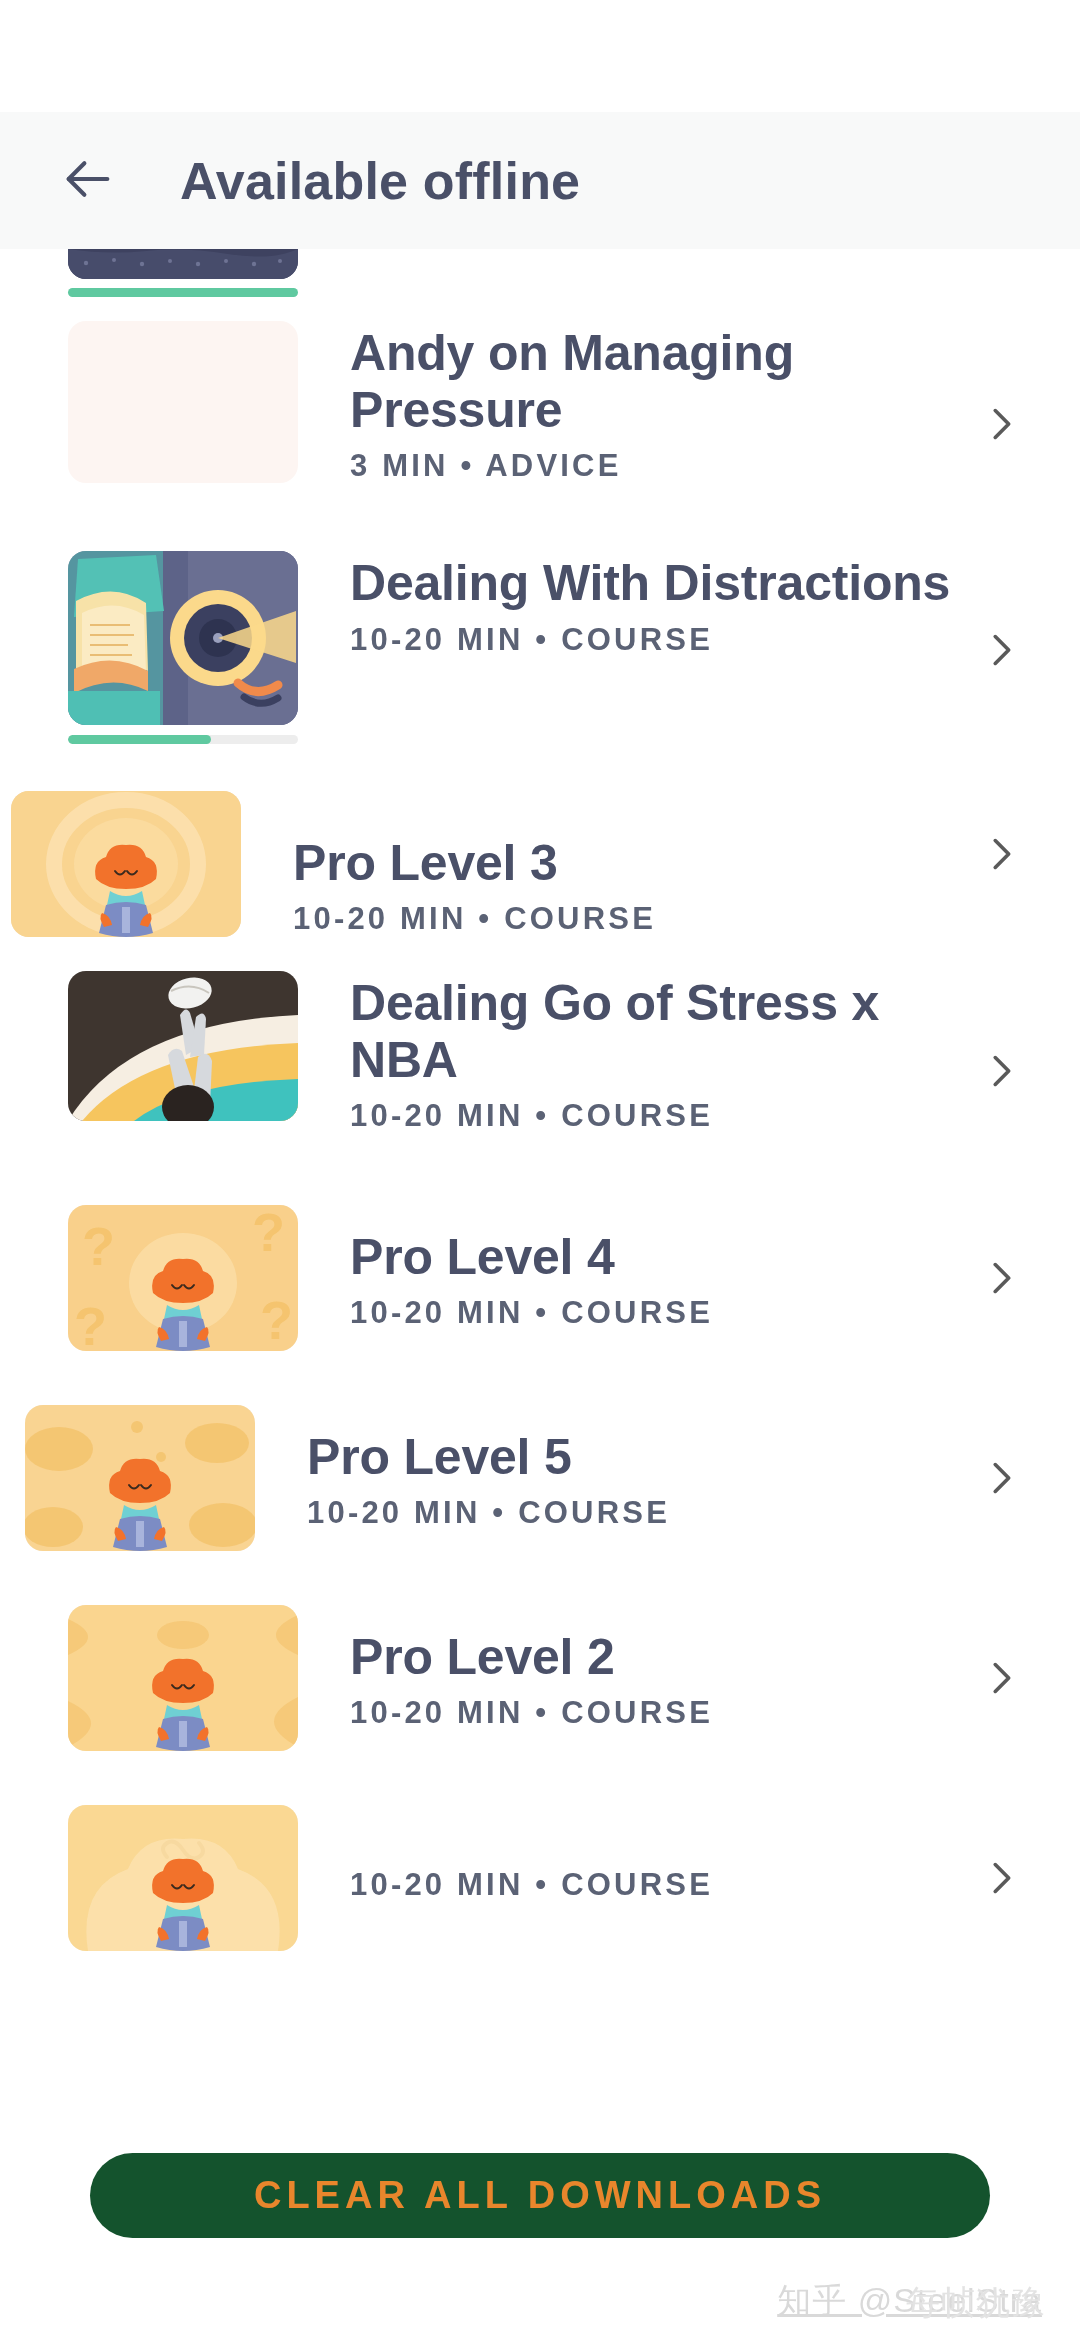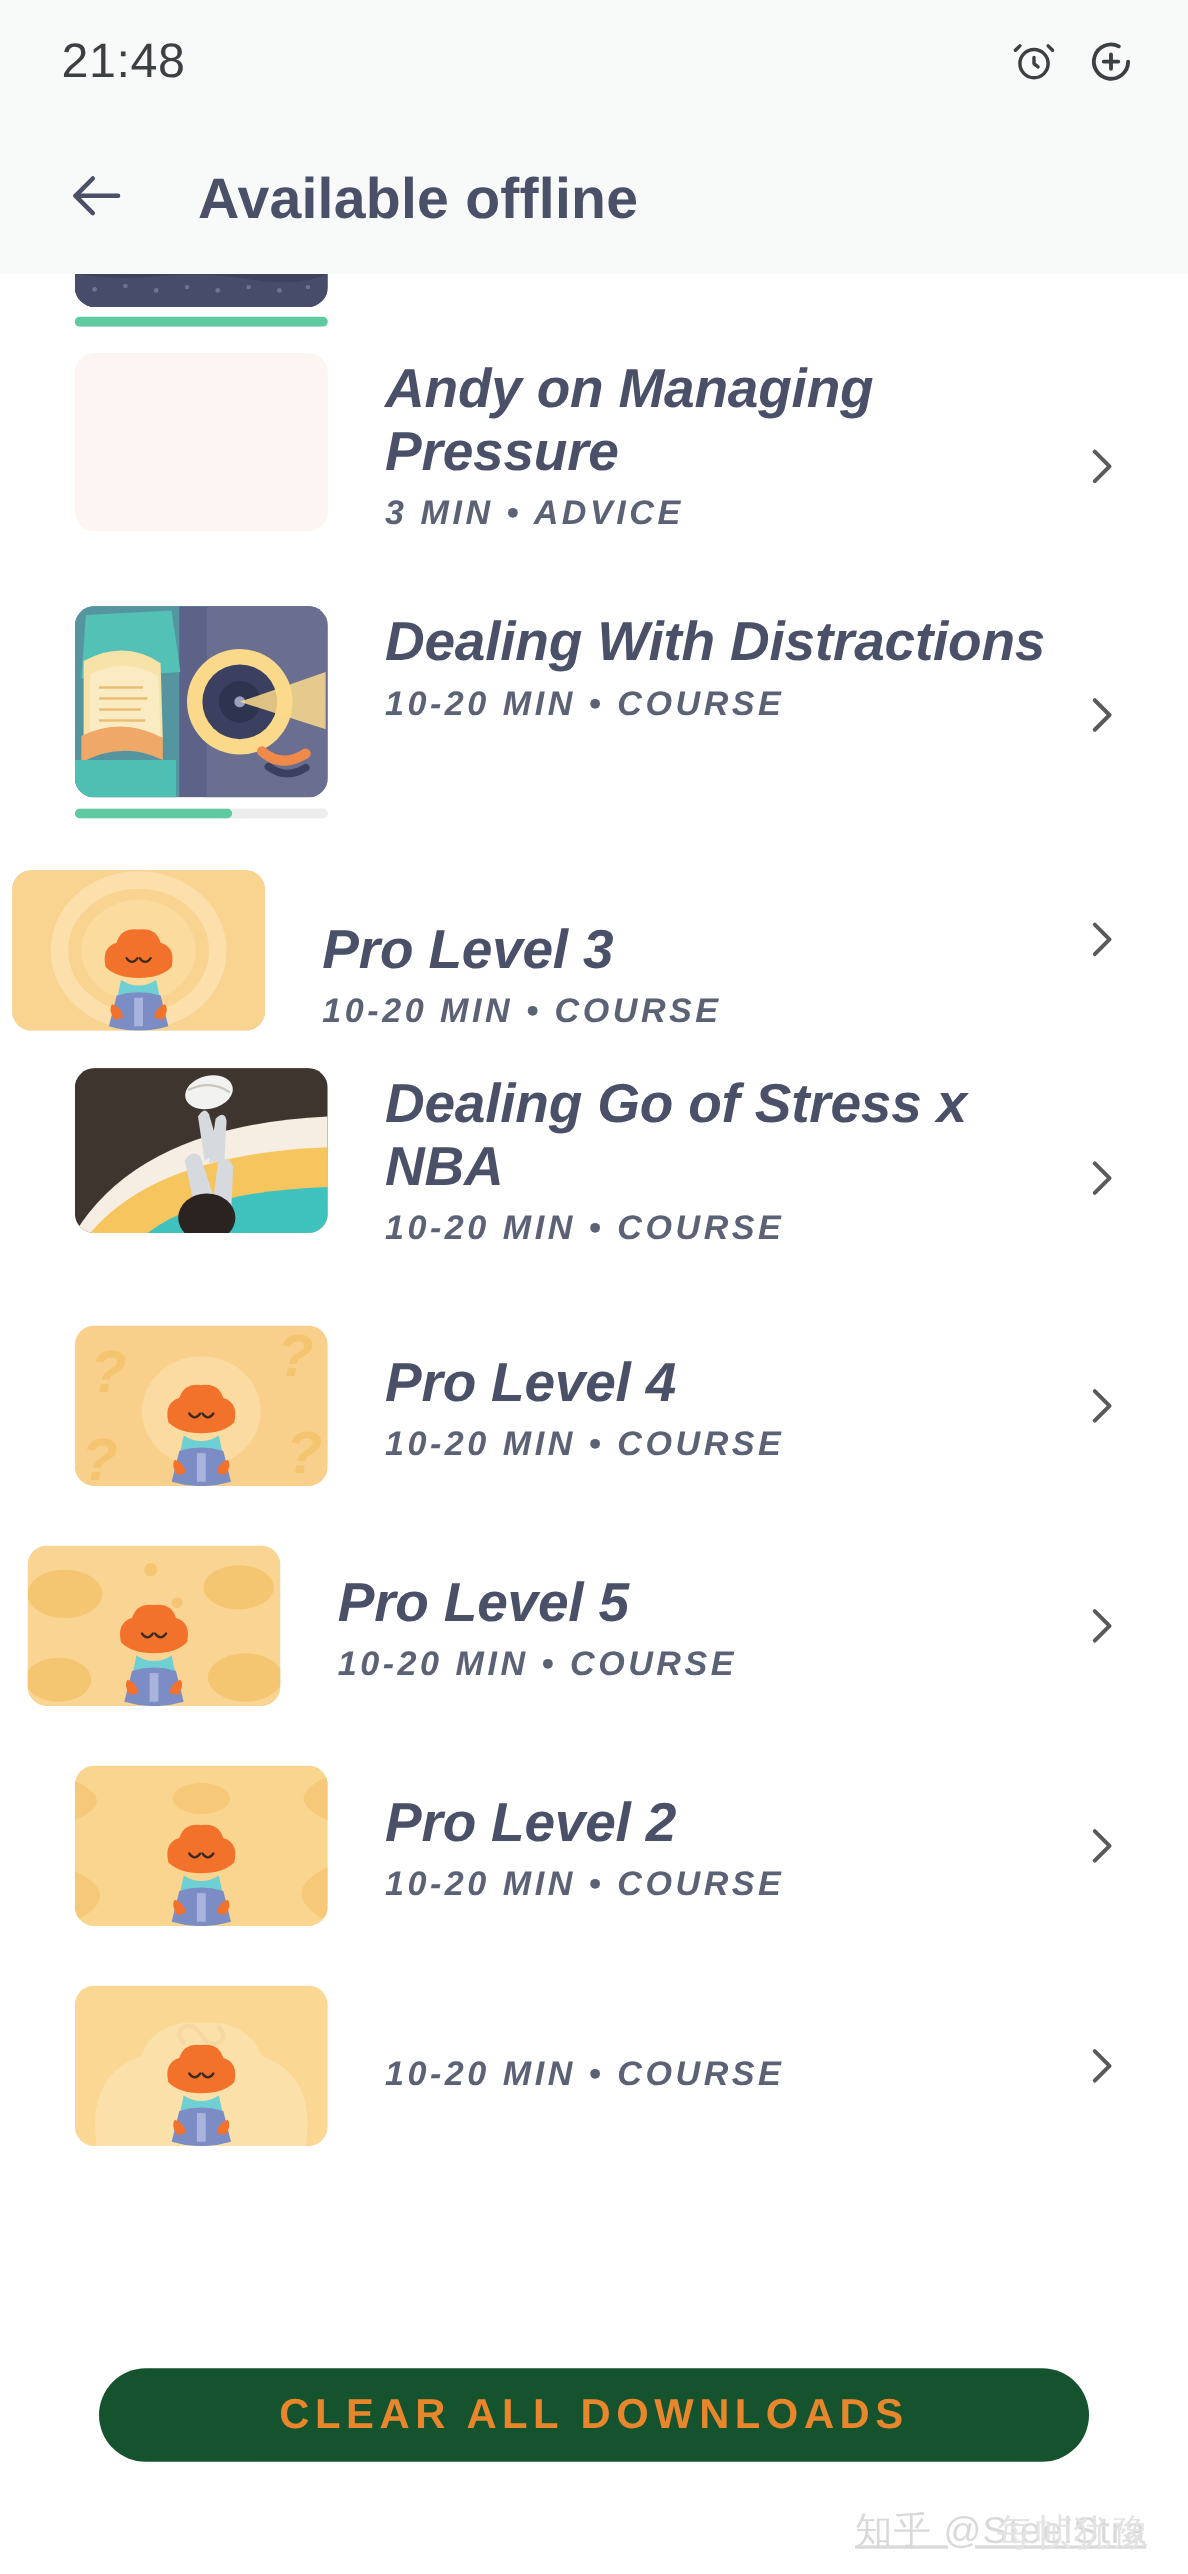--- a/index.html
+++ b/index.html
@@ -37,21 +37,21 @@
     margin-left:60px; letter-spacing:0.2px;
   }
 
   
   .list {
     position:absolute; top:249px; left:0; width:1080px; height:1880px;
     background:#ffffff; overflow:hidden;
   }
   .row {
     position:relative; display:flex; align-items:flex-start;
-    padding:0 56px 0 68px; height:180px; margin-bottom:30px;font-style:italic;
+    padding:0 56px 0 68px; height:180px; margin-bottom:30px;
   }
   .row.clipped { height:48px; margin-bottom:24px; overflow:hidden; align-items:flex-end; }
 
   .thumb-wrap { position:relative; width:230px; flex:0 0 230px; }
   .thumb {
     width:230px; height:146px; border-radius:18px; overflow:hidden;
     position:relative; background:#F2F2F2;
   }
   .thumb svg { display:block; width:100%; height:100%; }
   .progress {
@@ -100,39 +100,20 @@
   }
   .watermark .wm2 {
     position:absolute; right:-4px; top:2px; color:#E2E2E2;
   }
 </style>
 </head>
 <body>
 
 <div class="phone">
 
-  <div class="statusbar">
-    <div class="status-time">21:48</div>
-    <div class="status-icons">
-      <span>
-        <svg width="44" height="44" viewBox="0 0 24 24" fill="none" stroke="#3C4043" stroke-width="1.7" stroke-linecap="round" stroke-linejoin="round">
-          <circle cx="12" cy="13" r="7"></circle>
-          <path d="M12 10v3l2 1.6"></path>
-          <path d="M5 4.2 2.8 6.4"></path>
-          <path d="M19 4.2l2.2 2.2"></path>
-        </svg>
-      </span>
-      <span>
-        <svg width="44" height="44" viewBox="0 0 24 24" fill="none" stroke="#3C4043" stroke-width="1.9" stroke-linecap="round" stroke-linejoin="round">
-          <path d="M20.5 12a8.5 8.5 0 1 1-4.6-7.55"></path>
-          <path d="M12 8.4v7.2M8.4 12h7.2"></path>
-        </svg>
-      </span>
-    </div>
-  </div>
 
   <div class="appbar">
     <div class="back-btn">
       <span>
         <svg width="58" height="58" viewBox="0 0 24 24" fill="none" stroke="#4A5068" stroke-width="1.7" stroke-linecap="round" stroke-linejoin="round">
           <path d="M20 12H4"></path>
             <path d="M10.5 5.5 4 12l6.5 6.5"></path>
         </svg>
       </span>
     </div>

